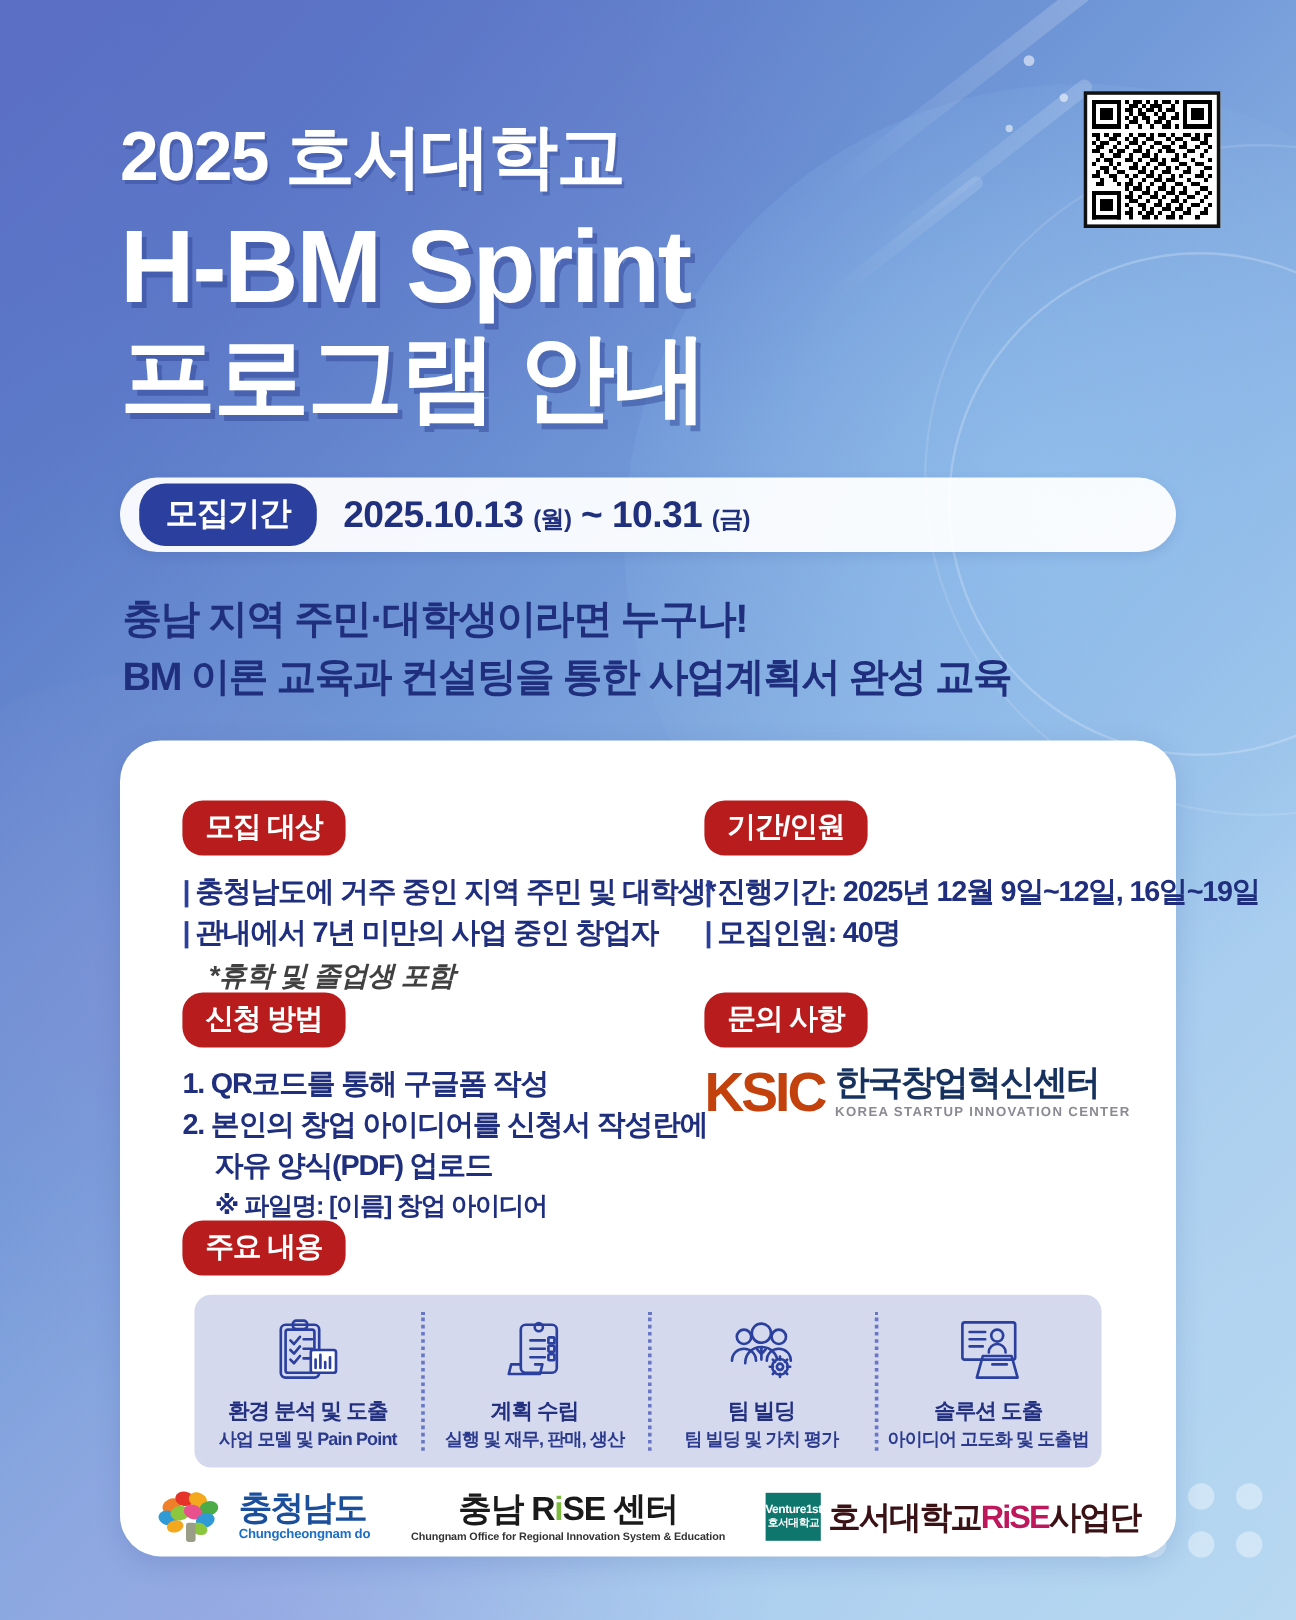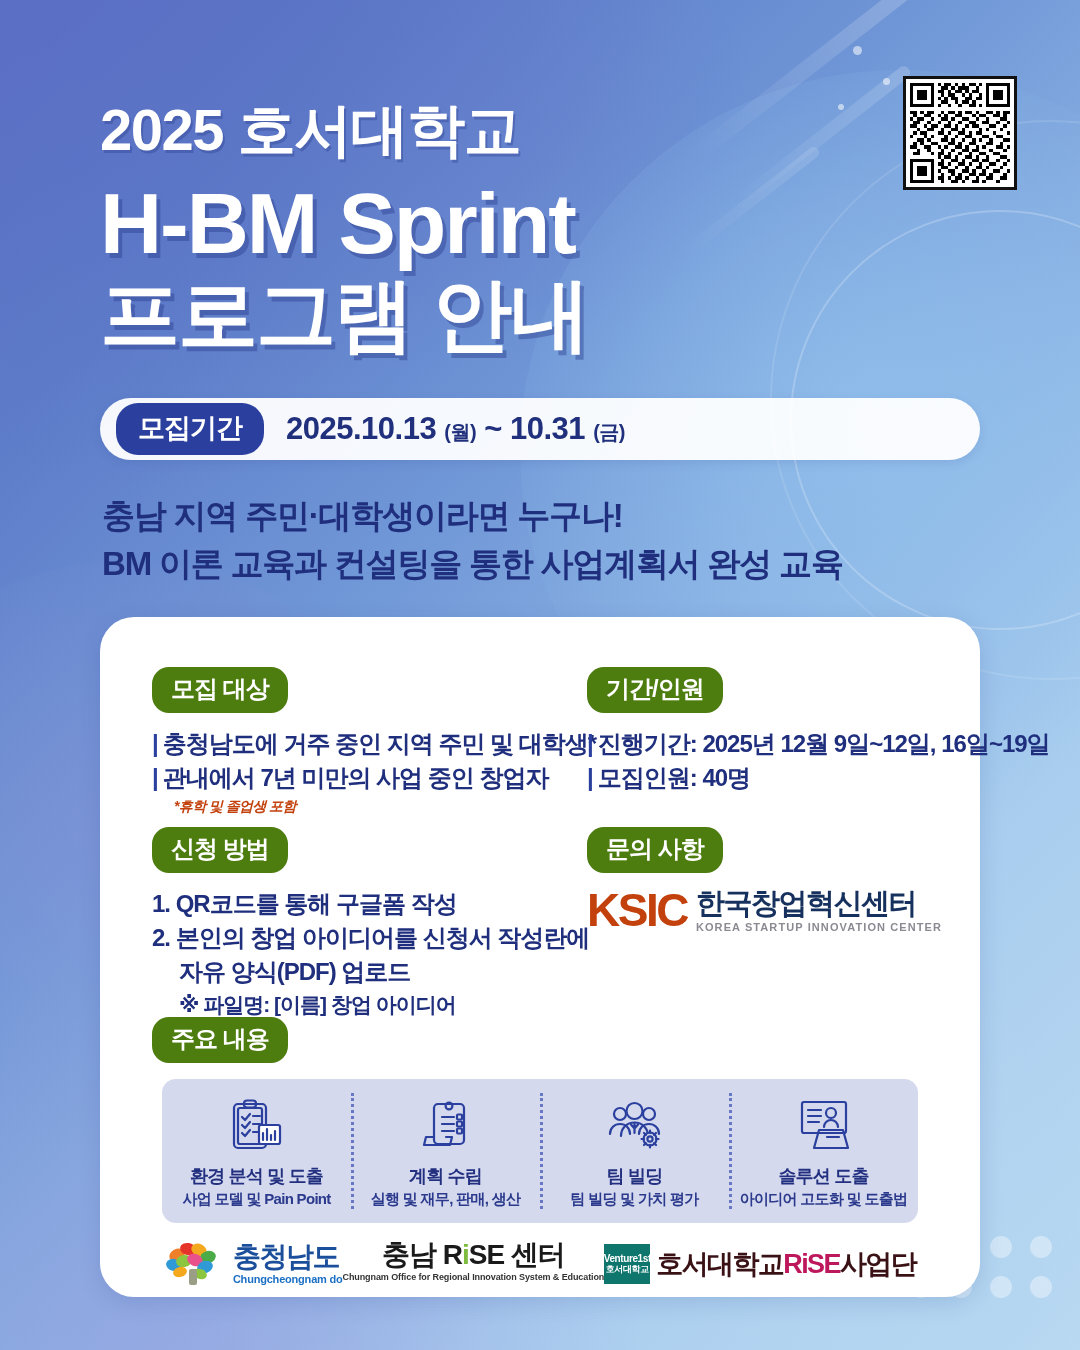--- a/index.html
+++ b/index.html
@@ -183,21 +183,21 @@
     position: absolute;
     left: 100px; top: 617px;
     width: 880px; height: 680px;
     background: #ffffff;
     border-radius: 34px;
     box-shadow: 0 6px 22px rgba(40,60,140,0.16);
   }
 
   .sect-chip {
     display: inline-block;
-    background: #4d7c0f;
+    background: #b91c1c;
     color: #ffffff;
     font-size: 24px;
     font-weight: 800;
     letter-spacing: -1px;
     padding: 6px 19px 8px;
     border-radius: 17px;
     white-space: nowrap;
   }
 
   .col-left  { position: absolute; left: 52px; }
@@ -210,24 +210,24 @@
   .bullet {
     font-size: 24px;
     font-weight: 700;
     color: #1f2f7d;
     line-height: 1.42;
     letter-spacing: -1px;
     white-space: nowrap;
   }
   .bullet .bar { color: #2a3f9e; font-weight: 800; margin-right: 5px; }
   .note {
-    font-size: 14px;
+    font-size: 23px;
     font-weight: 700;
     font-style: italic;
-    color: #c2410c;
+    color: #404040;
     letter-spacing: -0.6px;
     margin-top: 3px;
     margin-left: 22px;
   }
 
   .numlist { margin-top: 14px; }
   .numitem {
     font-size: 24px;
     font-weight: 700;
     color: #1f2f7d;
@@ -315,21 +315,23 @@
     letter-spacing: -0.7px;
     white-space: nowrap;
   }
 
   
   .footer-logos {
     position: absolute;
     left: 0; top: 624px;
     width: 880px;
     display: flex;
+    align-items: center;
     justify-content: center;
+    gap: 34px;
   }
   .logo-cnam { display: flex; align-items: center; gap: 9px; }
   .cnam-mark { width: 60px; height: 46px; }
   .cnam-text { line-height: 1; }
   .cnam-ko { font-size: 28px; font-weight: 800; color: #1b4f9c; letter-spacing: -1.5px; }
   .cnam-en { font-size: 11px; font-weight: 800; color: #1b6fc4; letter-spacing: -0.2px; margin-top: 3px; }
 
   .logo-rise { text-align: center; line-height: 1; }
   .rise-top { font-size: 28px; font-weight: 800; color: #1a1a1a; letter-spacing: -1px; white-space: nowrap; }
   .rise-top .r-r { color: #1a1a1a; }

